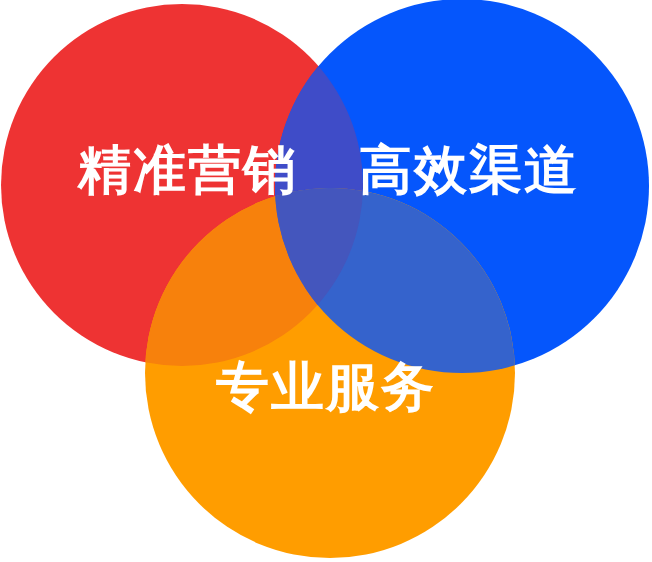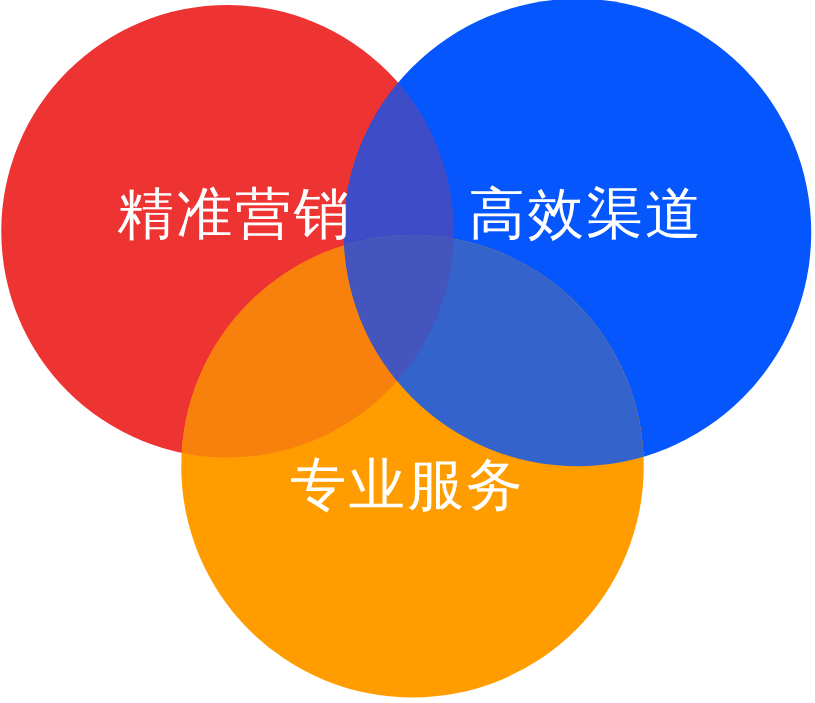--- a/index.html
+++ b/index.html
@@ -18,22 +18,22 @@
   .stage svg {
     position: absolute;
     left: 0;
     top: 0;
     display: block;
   }
   .venn-label {
     position: absolute;
     transform: translate(-50%, -50%);
     color: #ffffff;
-    font-size: 45px;
-    font-weight: 400;
+    font-size: 53px;
+    font-weight: 700;
     letter-spacing: 2px;
     white-space: nowrap;
     user-select: none;
   }
   .label-red    { left: 188px; top: 171px; }
   .label-blue   { left: 469px; top: 171px; }
   .label-orange { left: 326px; top: 388px; }
 </style>
 </head>
 <body>

